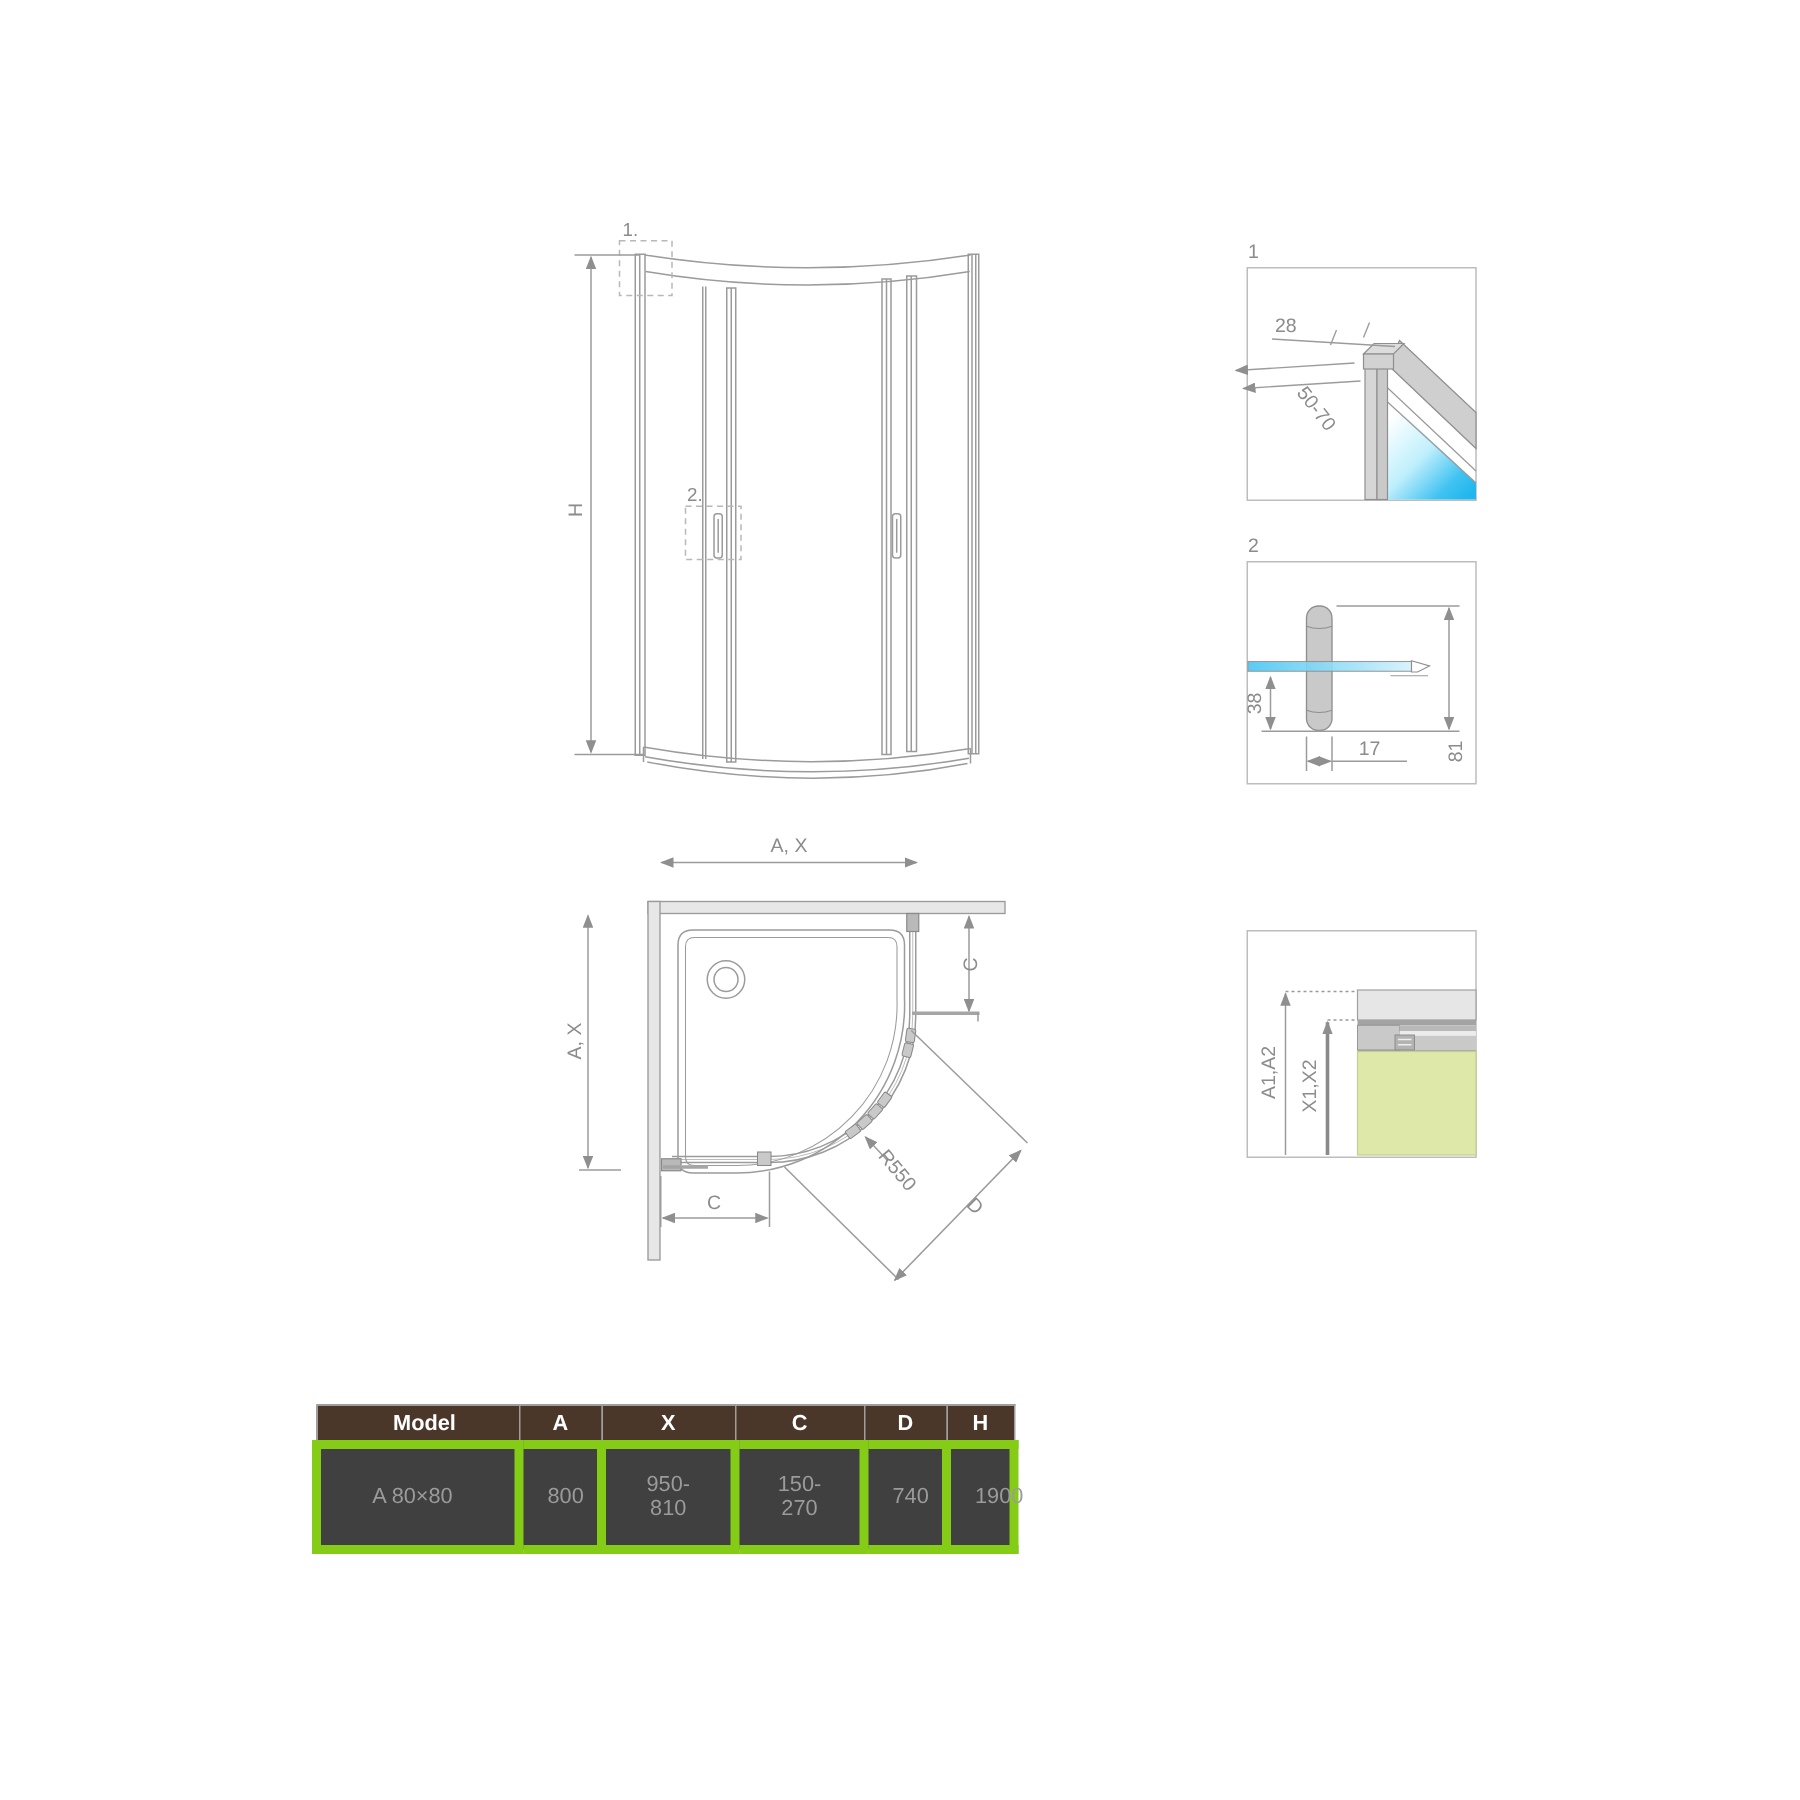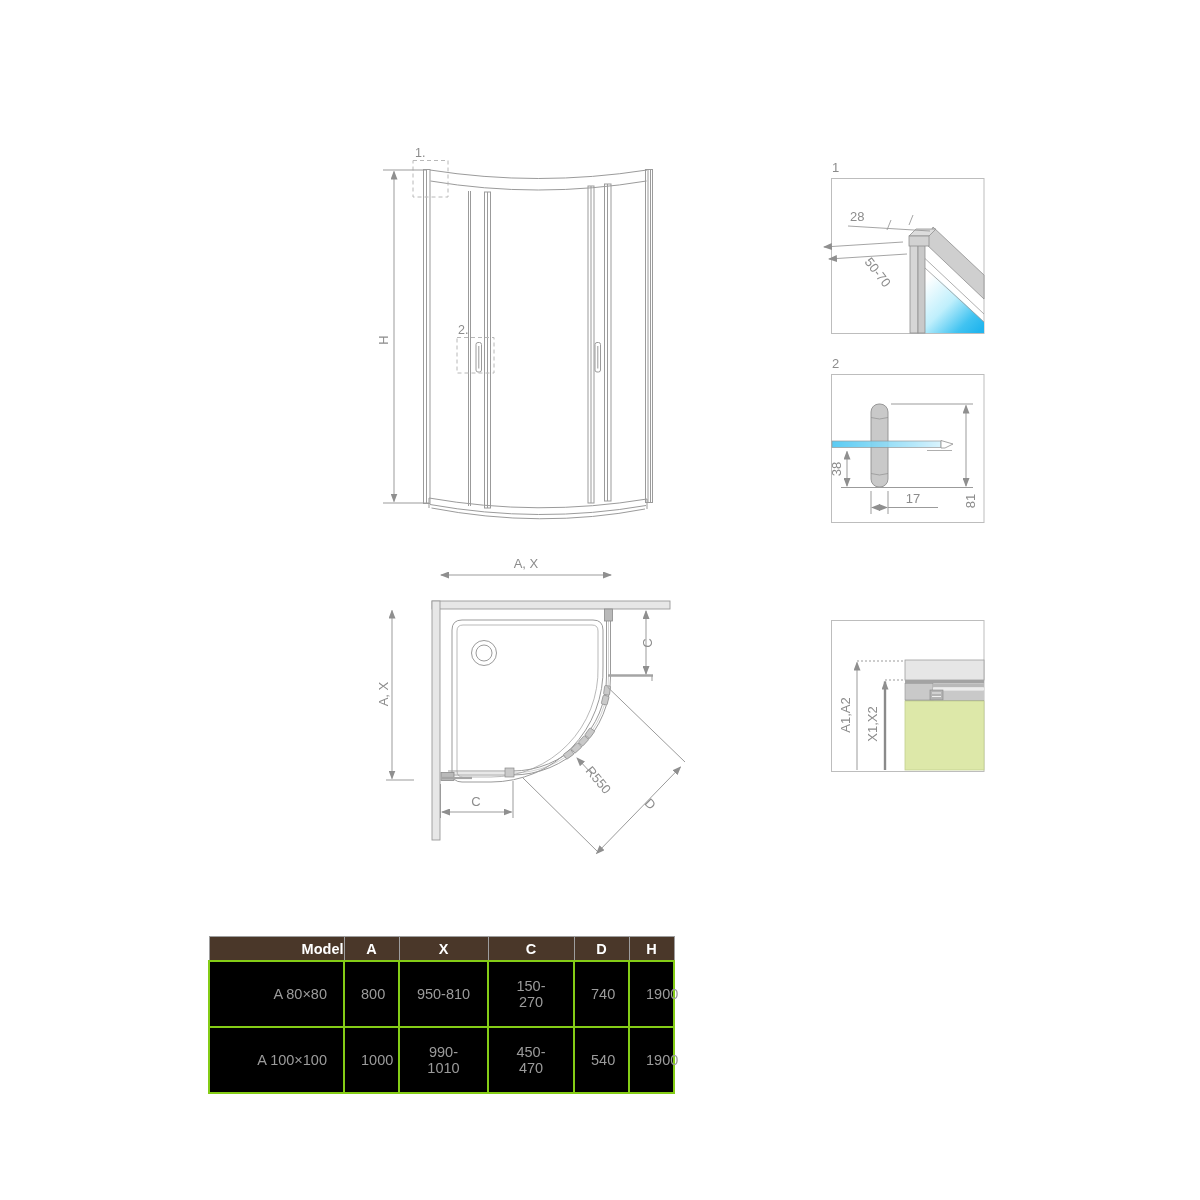--- a/index.html
+++ b/index.html
@@ -8,23 +8,23 @@
   svg{position:absolute;overflow:visible;}
   svg text{fill:#8c8c8c;font-family:"Liberation Sans",sans-serif;font-size:13px;}
   .lbl{font-size:13px;}
   .mk{font-size:12.5px;}
   
   .spec-table{position:absolute;left:208px;top:936px;width:465px;border-collapse:collapse;
               table-layout:fixed;font-family:"Liberation Sans",sans-serif;font-size:14.5px;
               border:1px solid #8f8f8f;background:#fff;}
   .spec-table th{background:#4a3729;color:#ffffff;font-weight:bold;height:23px;
                  border:1px solid #9e9e9e;text-align:center;padding:0;}
-  .spec-table td{color:#9b9b9b;height:22px;border:2px solid #84cc16;text-align:center;
-                 padding:16px;background:#000000;}
-  .spec-table th:first-child,.spec-table td:first-child{text-align:right;padding-left:9px;}
+  .spec-table td{color:#9b9b9b;height:22px;border:6px solid #84cc16;text-align:center;
+                 padding:16px;background:#404040;}
+  .spec-table th:first-child,.spec-table td:first-child{text-align:center;padding-left:9px;}
 </style>
 </head>
 <body>
 
 <div id="canvas">
 
   <svg style="left:380px;top:140px;" width="300" height="450" viewBox="380 140 300 450">
     <defs>
       <marker id="aE" markerUnits="userSpaceOnUse" markerWidth="9" markerHeight="7" refX="8" refY="3.5" orient="auto">
         <path d="M0,0 L9,3.5 L0,7 z" fill="#8f8f8f"></path>
@@ -282,24 +282,16 @@
     </thead>
     <tbody>
       <tr>
         <td>A 80×80</td>
         <td>800</td>
         <td>950-810</td>
         <td>150-270</td>
         <td>740</td>
         <td>1900</td>
       </tr>
-      <tr>
-        <td>A 100×100</td>
-        <td>1000</td>
-        <td>990-1010</td>
-        <td>450-470</td>
-        <td>540</td>
-        <td>1900</td>
-      </tr>
     </tbody>
   </table>
 
 </div>
 
 </body></html>

